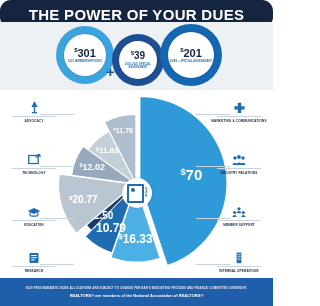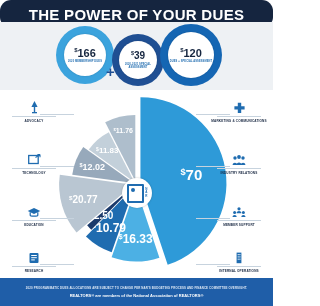--- a/index.html
+++ b/index.html
@@ -136,32 +136,32 @@
     <div class="mask mask-a"></div>
     <div class="ring ring-b"></div>
     <div class="mask mask-b"></div>
     <div class="ring ring-c"></div>
     <div class="mask mask-c"></div>
 
     <div class="op op-plus">+</div>
     <div class="op op-eq">=</div>
 
     <div class="bubble bub-a">
-      <div class="amt"><sup>$</sup><span>166</span></div>
+      <div class="amt"><sup>$</sup><span>301</span></div>
       <div class="sub">2020
 MEMBERSHIP DUES</div>
     </div>
     <div class="bubble bub-b">
       <div class="amt"><sup>$</sup><span>39</span></div>
       <div class="sub">2020-2021
 SPECIAL
 ASSESSMENT</div>
     </div>
     <div class="bubble bub-c">
-      <div class="amt"><sup>$</sup><span>120</span></div>
+      <div class="amt"><sup>$</sup><span>201</span></div>
       <div class="sub">DUES +
 SPECIAL
 ASSESSMENT</div>
     </div>
   </div>
 
   <div class="body">
     <div class="chart-wrap">
       <svg id="pie-svg" width="200" height="176" viewBox="0 0 200 176">
           <path d="M 104.4417261818706 87.27814923614008 L 104.4417261818706 1.2781492361400808 A 86 86 0 0 1 131.67517364879723 168.8522832435946 Z" fill="#2e9ad8"></path>

